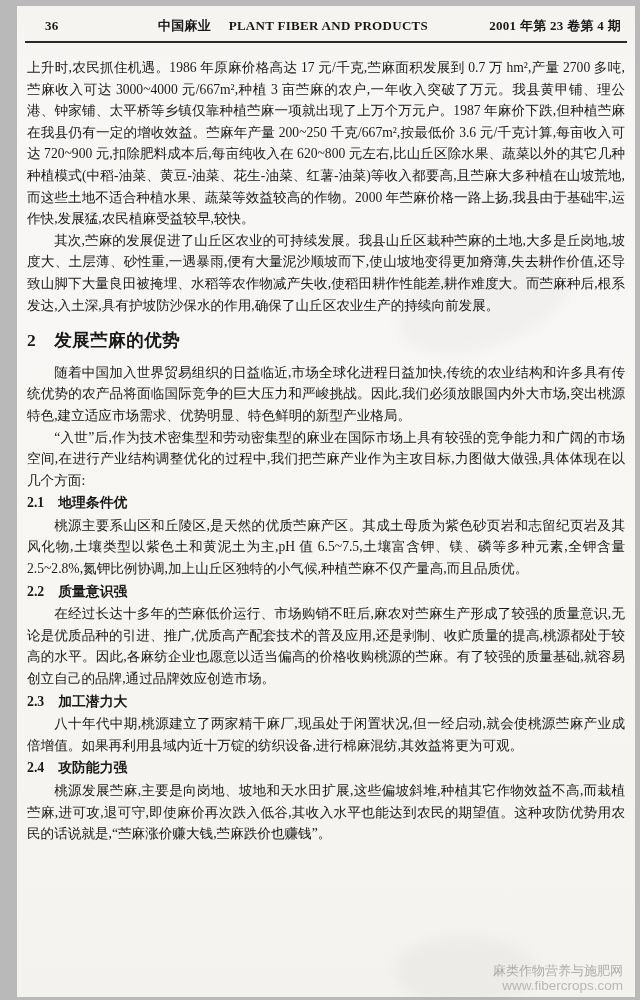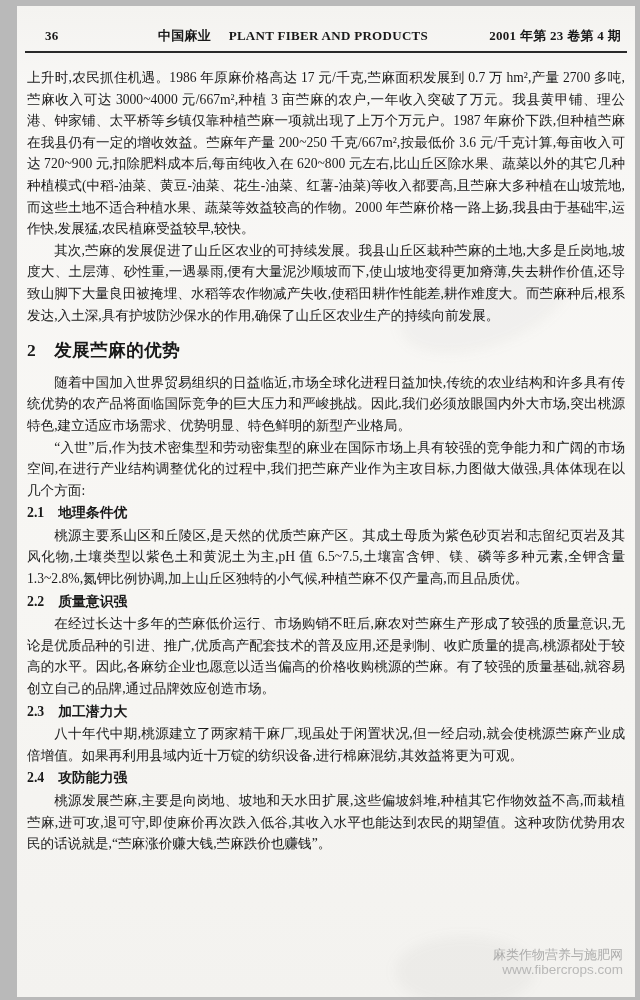--- a/index.html
+++ b/index.html
@@ -24,21 +24,21 @@
     position: absolute;
     left: 8px;
     right: 8px;
     top: 0;
   }
   
   .journal-header {
     display: flex;
     align-items: baseline;
     justify-content: space-between;
-    padding: 21px 6px 6px 6px;
+    padding: 11px 6px 6px 6px;
     border-bottom: 2.5px solid #2a2a2a;
     font-size: 13px;
     font-weight: bold;
     letter-spacing: 0.3px;
   }
   .journal-header .center-title { text-align: center; flex: 1; }
   .journal-header .center-title .cn { margin-right: 14px; margin-left: 20px; }
   .journal-header .pageno { width: 70px; text-align: left; padding-left: 14px; }
   .journal-header .issue { width: 170px; text-align: right; white-space: nowrap; }
   
@@ -64,21 +64,21 @@
     font-weight: bold;
     margin: 1px 0 1px 0;
     text-indent: 0;
     font-size: 13.8px;
   }
   .subsection-heading .sub-num { margin-right: 14px; font-weight: bold; margin-top: 12px; }
   
   .site-watermark {
     position: absolute;
     right: 12px;
-    bottom: 20px;
+    bottom: 4px;
     text-align: right;
     color: rgba(150, 150, 150, 0.75);
     font-size: 13px;
     line-height: 15px;
     font-family: "Liberation Sans", "DejaVu Sans", sans-serif;
     pointer-events: none;
   }
   .site-watermark .url { font-size: 13.5px; color: rgba(160,160,160,0.7); }
   
   .smudge {
@@ -114,21 +114,21 @@
       <p class="section-heading">
         <span class="sec-num">2</span><span>发展苎麻的优势</span>
       </p>
 
       <p class="para">随着中国加入世界贸易组织的日益临近,市场全球化进程日益加快,传统的农业结构和许多具有传统优势的农产品将面临国际竞争的巨大压力和严峻挑战。因此,我们必须放眼国内外大市场,突出桃源特色,建立适应市场需求、优势明显、特色鲜明的新型产业格局。</p>
       <p class="para">“入世”后,作为技术密集型和劳动密集型的麻业在国际市场上具有较强的竞争能力和广阔的市场空间,在进行产业结构调整优化的过程中,我们把苎麻产业作为主攻目标,力图做大做强,具体体现在以几个方面:</p>
 
       <p class="subsection-heading">
         <span class="sub-num">2.1</span><span>地理条件优</span>
       </p>
-      <p class="para">桃源主要系山区和丘陵区,是天然的优质苎麻产区。其成土母质为紫色砂页岩和志留纪页岩及其风化物,土壤类型以紫色土和黄泥土为主,pH 值 6.5~7.5,土壤富含钾、镁、磷等多种元素,全钾含量 1.3~2.8%,氮钾比例协调,加上山丘区独特的小气候,种植苎麻不仅产量高,而且品质优。</p>
+      <p class="para">桃源主要系山区和丘陵区,是天然的优质苎麻产区。其成土母质为紫色砂页岩和志留纪页岩及其风化物,土壤类型以紫色土和黄泥土为主,pH 值 6.5~7.5,土壤富含钾、镁、磷等多种元素,全钾含量 2.5~2.8%,氮钾比例协调,加上山丘区独特的小气候,种植苎麻不仅产量高,而且品质优。</p>
 
       <p class="subsection-heading">
         <span class="sub-num">2.2</span><span>质量意识强</span>
       </p>
       <p class="para">在经过长达十多年的苎麻低价运行、市场购销不旺后,麻农对苎麻生产形成了较强的质量意识,无论是优质品种的引进、推广,优质高产配套技术的普及应用,还是剥制、收贮质量的提高,桃源都处于较高的水平。因此,各麻纺企业也愿意以适当偏高的价格收购桃源的苎麻。有了较强的质量基础,就容易创立自己的品牌,通过品牌效应创造市场。</p>
 
       <p class="subsection-heading">
         <span class="sub-num">2.3</span><span>加工潜力大</span>
       </p>
       <p class="para">八十年代中期,桃源建立了两家精干麻厂,现虽处于闲置状况,但一经启动,就会使桃源苎麻产业成倍增值。如果再利用县域内近十万锭的纺织设备,进行棉麻混纺,其效益将更为可观。</p>

